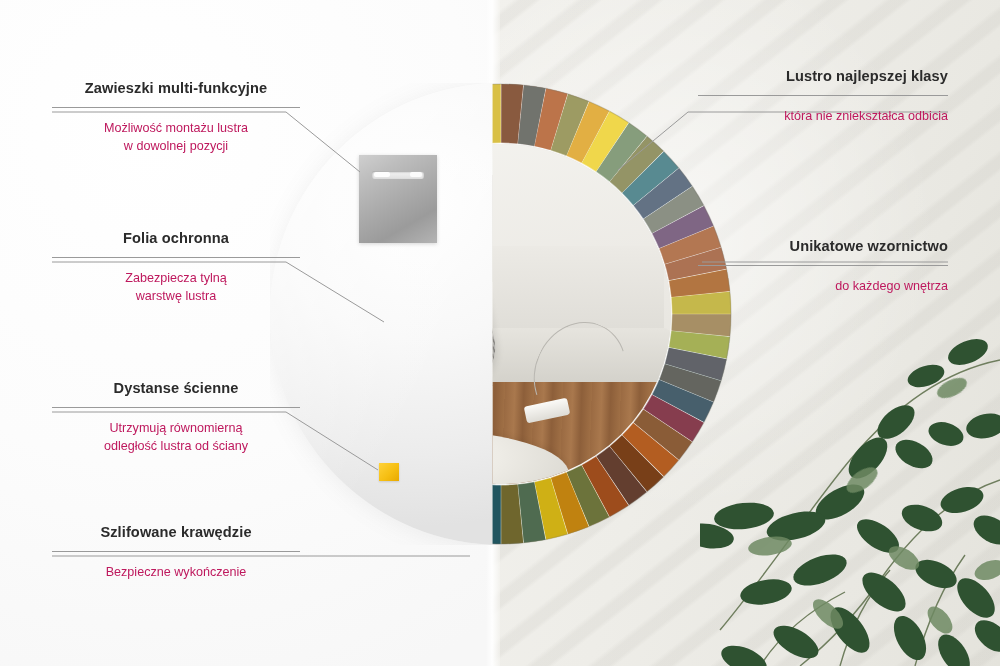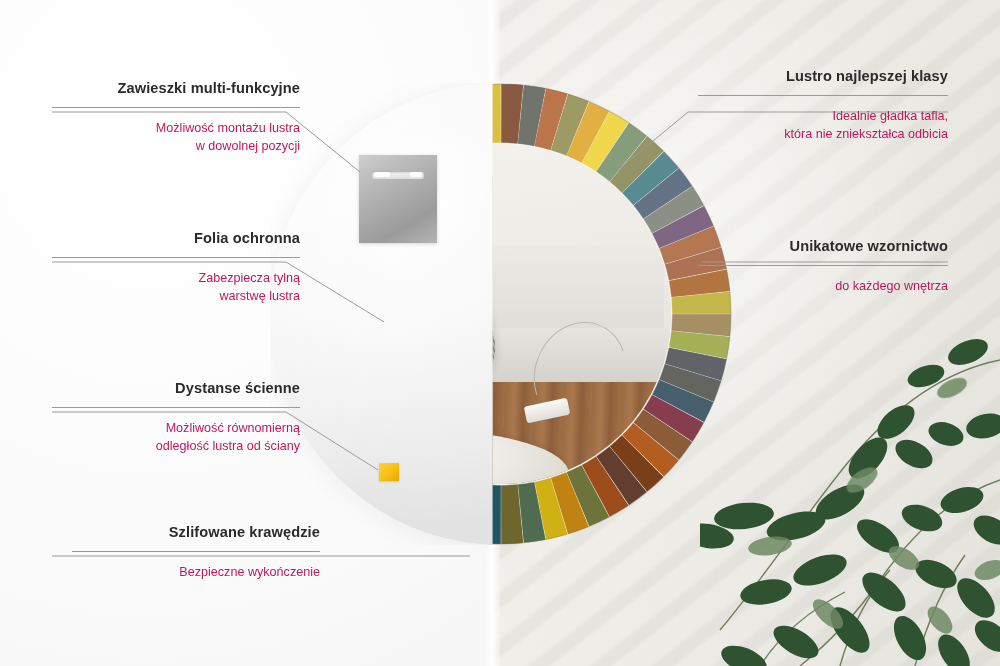--- a/index.html
+++ b/index.html
@@ -184,21 +184,21 @@
     margin:0 0 9px 0;
     font-size:14.6px;font-weight:bold;color:#2b2b2b;
     letter-spacing:0.1px;line-height:1.2;
   }
   .callout .rule{
     height:1px;background:#9a9a9a;margin-bottom:11px;
   }
   .callout p{
     margin:0;font-size:12.6px;line-height:1.5;color:#be185d;font-weight:400;
   }
-  .left-col{left:52px;width:248px;text-align:right;}
+  .left-col{left:52px;width:248px;text-align:center;}
   .right-col{right:52px;width:250px;text-align:right;}
 </style>
 </head>
 <body>
 
 <div id="stage">
 
   <div class="bg-left"></div>
   <div class="bg-right"></div>
   <div class="seam"></div>
@@ -505,34 +505,33 @@
   <div class="callout left-col" style="top:230px;">
     <h3>Folia ochronna</h3>
     <div class="rule"></div>
     <p>Zabezpiecza tylną</p>
     <p>warstwę lustra</p>
   </div>
 
   <div class="callout left-col" style="top:380px;">
     <h3>Dystanse ścienne</h3>
     <div class="rule"></div>
-    <p>Możliwość równomierną</p>
+    <p>Utrzymują równomierną</p>
     <p>odległość lustra od ściany</p>
   </div>
 
-  <div class="callout left-col" style="top:524px;margin-left:20px;">
+  <div class="callout left-col" style="top:524px;">
     <h3>Szlifowane krawędzie</h3>
     <div class="rule"></div>
     <p>Bezpieczne wykończenie</p>
   </div>
 
   <div class="callout right-col" style="top:68px;">
     <h3>Lustro najlepszej klasy</h3>
     <div class="rule"></div>
-    <p>Idealnie gładka tafla,</p>
     <p>która nie zniekształca odbicia</p>
   </div>
 
   <div class="callout right-col" style="top:238px;">
     <h3>Unikatowe wzornictwo</h3>
     <div class="rule"></div>
     <p>do każdego wnętrza</p>
   </div>
 
 </div>

